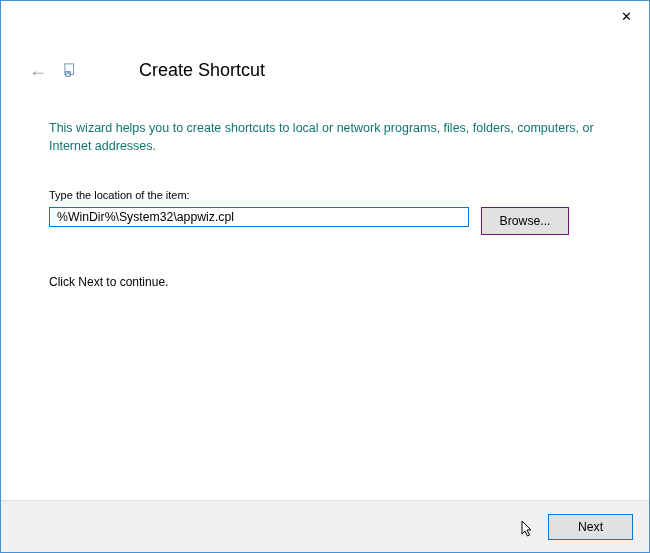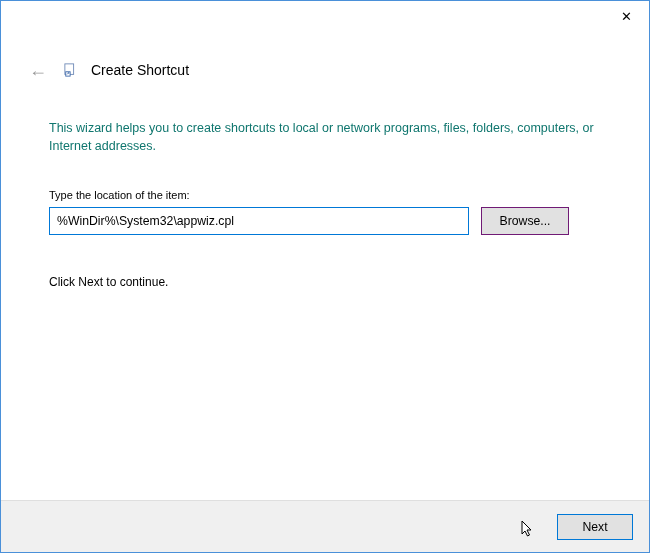--- a/index.html
+++ b/index.html
@@ -52,22 +52,23 @@
     }
     .app-icon {
       width: 16px;
       height: 16px;
       display: inline-flex;
       align-items: center;
       justify-content: center;
     }
     .app-icon svg { width: 14px; height: 14px; }
     .header-title {
-      font-size: 14px;
+      font-size: 18px;
       color: #000;
+      margin-left: 48px;
     }
     .content {
       padding: 36px 46px 0 48px;
       flex: 1;
     }
     .page-heading {
       font-size: 16px;
       color: #003399;
       font-weight: 400;
       margin-bottom: 38px;
@@ -84,21 +85,21 @@
       margin-bottom: 6px;
     }
     .input-row {
       display: flex;
       gap: 12px;
       align-items: stretch;
       margin-bottom: 40px;
     }
     .location-input {
       flex: 0 0 420px;
-      height: 28px;
+      height: 20px;
       border: 1px solid #0078d7;
       padding: 0 7px;
       font-size: 12.25px;
       font-family: inherit;
       color: #000;
       outline: none;
     }
     .browse-btn {
       width: 88px;
       height: 28px;
@@ -117,21 +118,21 @@
       height: 52px;
       border-top: 1px solid #dfdfdf;
       background: #f0f0f0;
       display: flex;
       justify-content: flex-end;
       align-items: center;
       gap: 8px;
       padding: 0 16px;
     }
     .footer-btn {
-      width: 76px;
+      width: 85px;
       height: 26px;
       background: #e1e1e1;
       border: 1px solid #adadad;
       font-size: 12.25px;
       font-family: inherit;
       cursor: pointer;
       color: #000;
     }
     .footer-btn.primary {
       border: 1.5px solid #0078d7;

